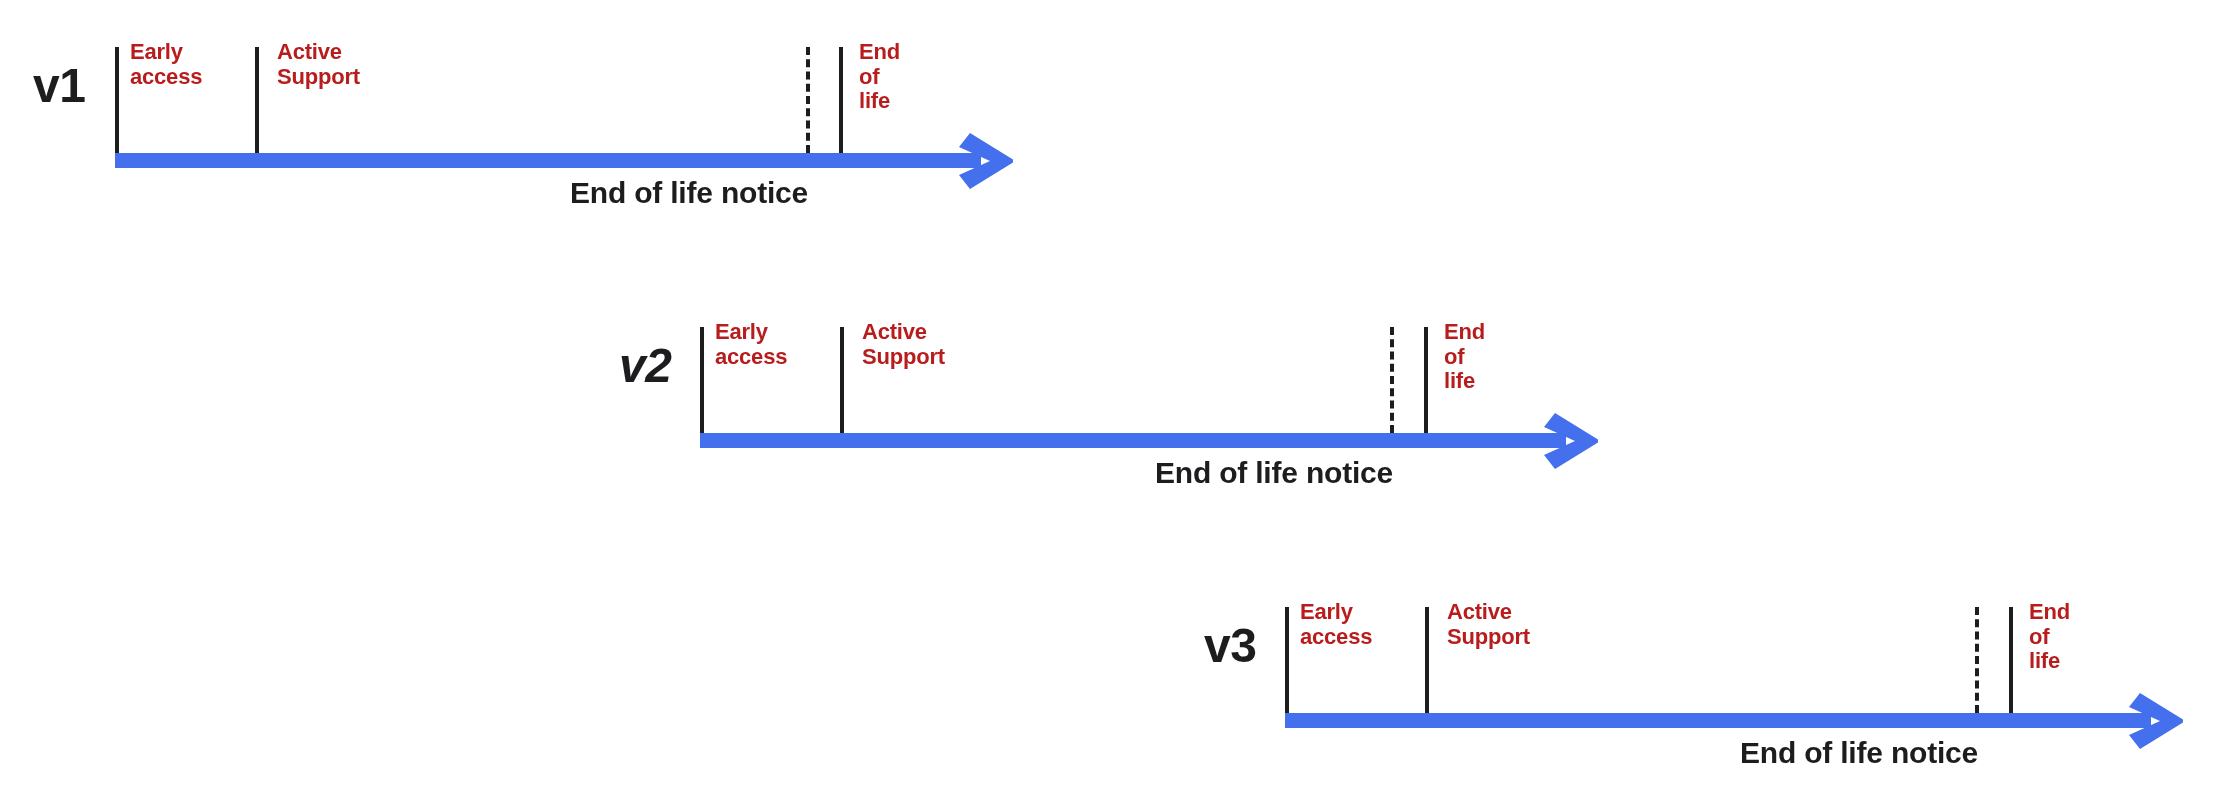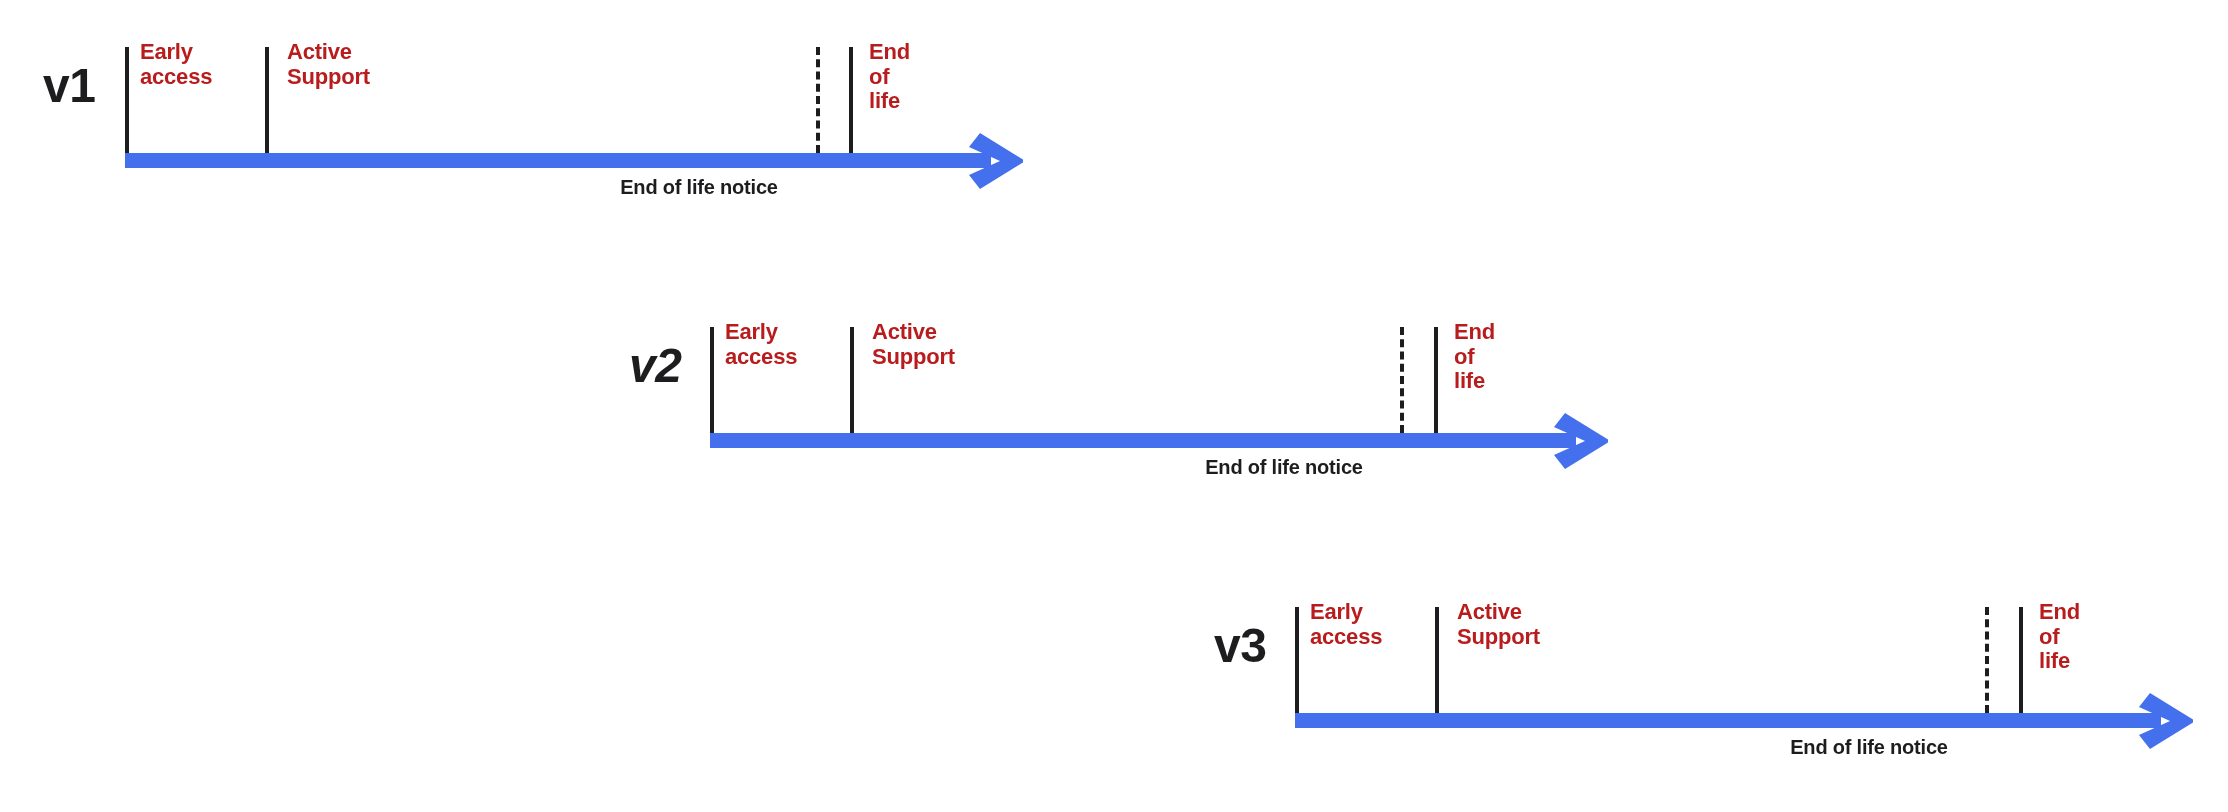--- a/index.html
+++ b/index.html
@@ -3,21 +3,21 @@
 <meta charset="utf-8">
 <style>
   html,body{margin:0;padding:0;}
   body{
     width:2228px;height:812px;
     background:#ffffff;
     font-family:"Liberation Sans","DejaVu Sans",sans-serif;
     overflow:hidden;
     position:relative;
   }
-  .canvas{position:absolute;left:10px;top:0;width:2015px;height:812px;padding-left:36px;}
+  .canvas{position:absolute;left:0;top:0;width:2015px;height:812px;padding-left:36px;}
 
   .row{position:absolute;left:0;top:0;}
 
   
   .vlabel{
     position:absolute;
     font-size:48px;
     font-weight:700;
     color:#1d1d1f;
     letter-spacing:-0.5px;
@@ -57,21 +57,21 @@
     background:#4470ee;
   }
   
   .arrowhead{
     position:absolute;
   }
 
   
   .notice{
     position:absolute;
-    font-size:20px;
+    font-size:30px;
     font-weight:700;
     color:#1d1d1f;
     line-height:1.12;
     white-space:nowrap;
     letter-spacing:-0.2px;
     text-align:center;
   }
 </style>
 </head>
 <body>

